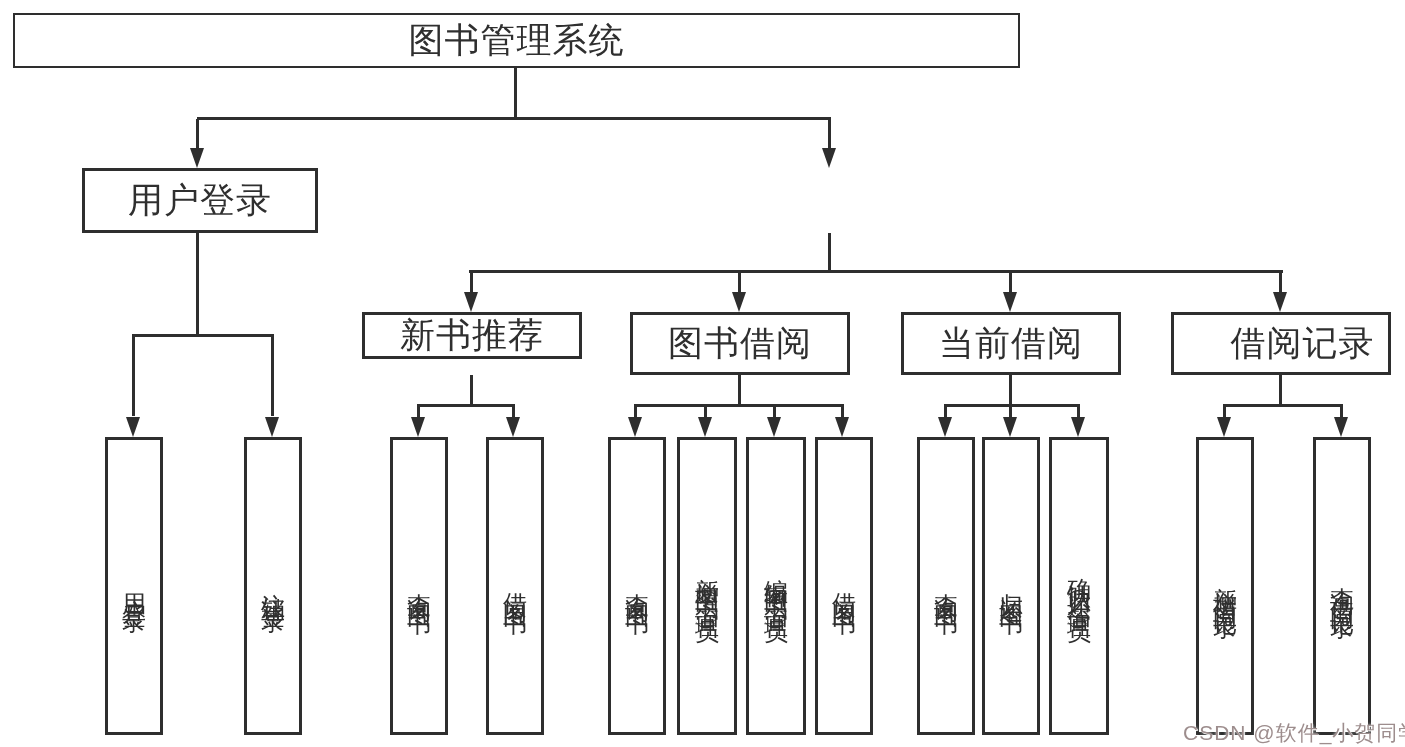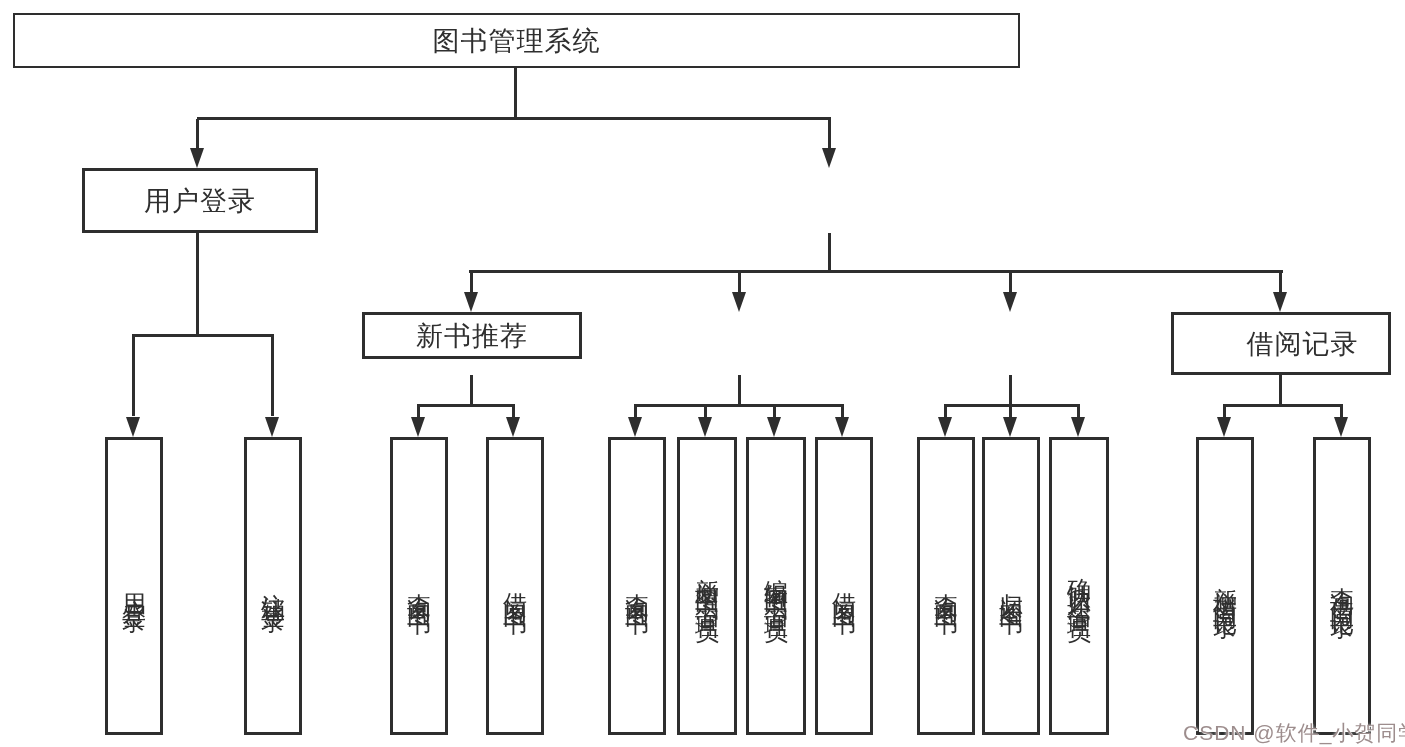--- a/index.html
+++ b/index.html
@@ -15,21 +15,21 @@
     position: absolute;
     box-sizing: border-box;
     border: 3px solid #2e2e2e;
     background: #ffffff;
     display: flex;
     align-items: center;
     justify-content: center;
     color: #2f2f2f;
   }
   .root-box   { border-width: 2px; }
-  .h-label    { font-size: 27px; letter-spacing: 1px; white-space: nowrap; }
+  .h-label    { font-size: 35px; letter-spacing: 1px; white-space: nowrap; }
   .leaf-label {
     writing-mode: vertical-rl;
     text-orientation: mixed;
     font-size: 24px;
     line-height: 1;
     letter-spacing: 6px;
     white-space: nowrap;
   }
   .hline, .vline { position: absolute; background: #2e2e2e; }
   .hline { height: 3px; }
@@ -63,21 +63,27 @@
 
   <div class="box" style="left:82px; top:168px; width:236px; height:65px;">
     <span class="h-label">用户登录</span>
   </div>
 
 
   <div class="box" style="left:362px; top:312px; width:220px; height:47px;">
     <span class="h-label">新书推荐</span>
   </div>
 
+  <div class="box" style="left:630px; top:312px; width:220px; height:63px;">
+    <span class="h-label">图书借阅</span>
+  </div>
 
+  <div class="box" style="left:901px; top:312px; width:220px; height:63px;">
+    <span class="h-label">当前借阅</span>
+  </div>
 
   <div class="box" style="left:1171px; top:312px; width:220px; height:63px;padding-left:43px;">
     <span class="h-label">借阅记录</span>
   </div>
 
   <div class="box" style="left:105px; top:437px; width:58px; height:298px;">
     <span class="leaf-label">用户登录</span>
   </div>
   <div class="box" style="left:244px; top:437px; width:58px; height:298px;">
     <span class="leaf-label">注销登录</span>

